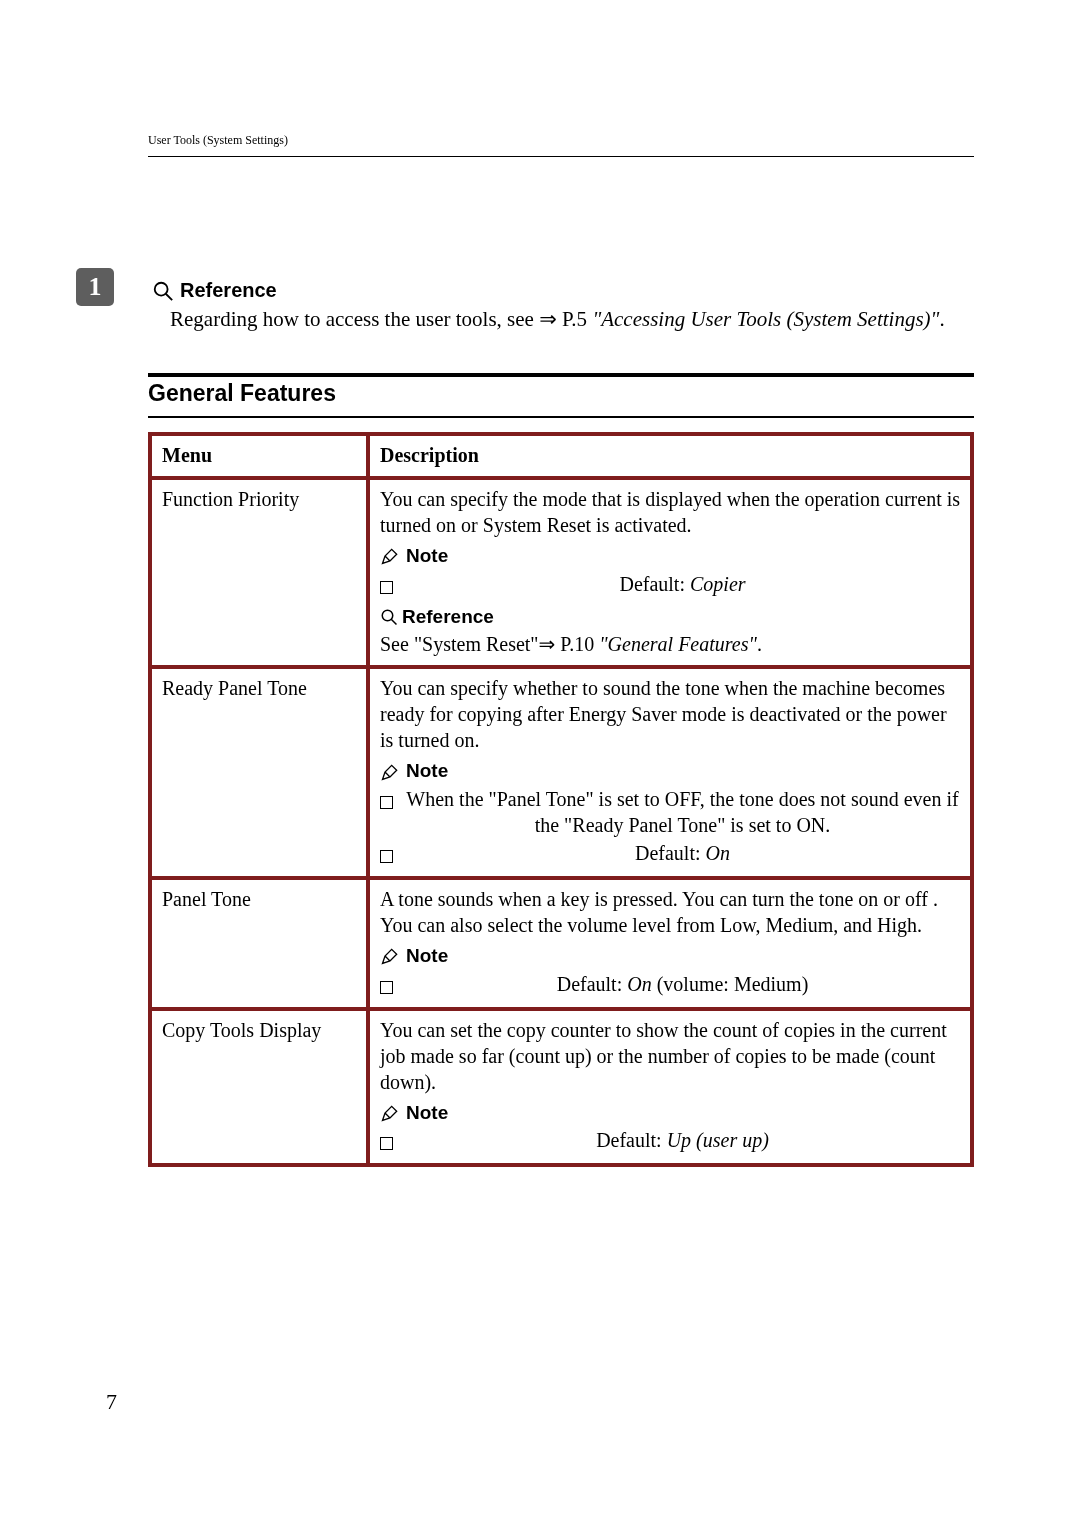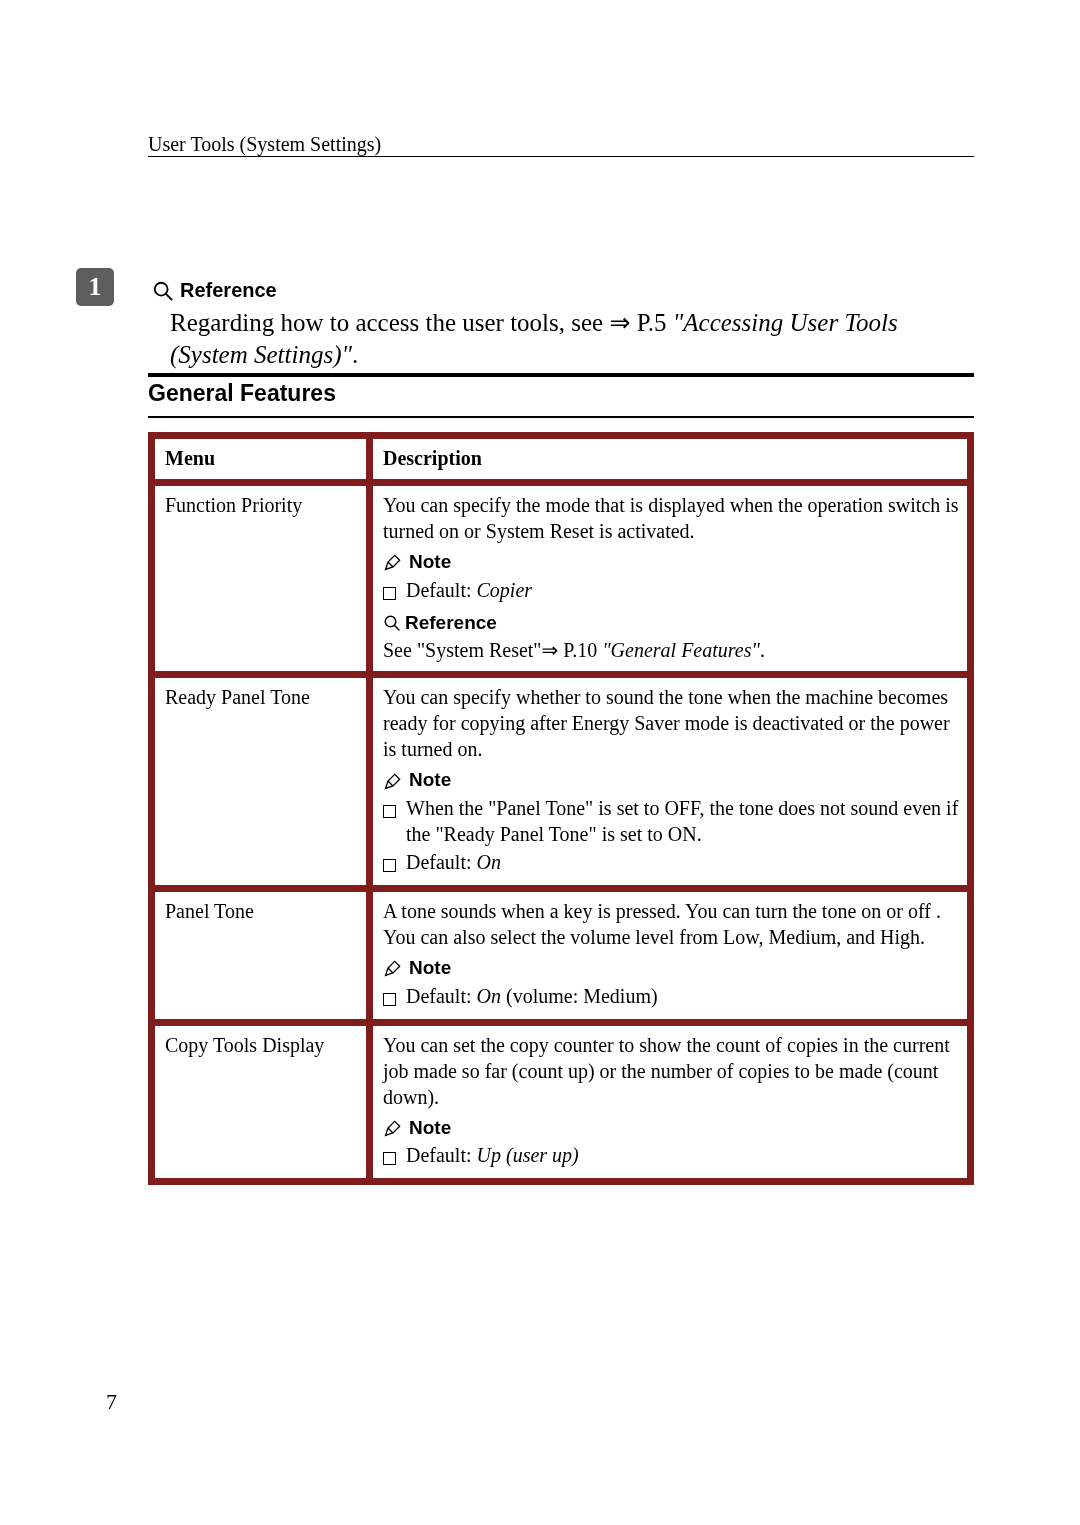--- a/index.html
+++ b/index.html
@@ -18,21 +18,21 @@
   .page {
     position: relative;
     width: 100%;
     height: 100%;
   }
   .header-line {
     position: absolute;
     top: 133px;
     left: 148px;
     right: 118px;
-    font-size: 20px;
+    font-size: 12px;
     font-family: "Palatino Linotype", Georgia, serif;
   }
   .header-rule {
     position: absolute;
     top: 156px;
     left: 148px;
     right: 106px;
     border-top: 1px solid #000;
   }
   .main-title {
@@ -76,21 +76,21 @@
     font-weight: bold;
     font-size: 20px;
     margin-bottom: 4px;
   }
   .mag-icon {
     width: 22px;
     height: 22px;
     flex-shrink: 0;
   }
   .reference-text {
-    font-size: 25px;
+    font-size: 21px;
     line-height: 1.28;
     margin-left: 18px;
   }
   .reference-text .arrow {
     font-family: Arial, sans-serif;
   }
   .italic { font-style: italic; }
   .section-rule-top {
     position: absolute;
     top: 373px;
@@ -116,21 +116,21 @@
   .settings-table {
     position: absolute;
     top: 432px;
     left: 148px;
     right: 106px;
     border-collapse: collapse;
     font-size: 20px;
     line-height: 1.3;
   }
   .settings-table th, .settings-table td {
-    border: 7px solid #7f1d1d;
+    border: 4px solid #7f1d1d;
     padding: 6px 8px 8px 10px;
     vertical-align: top;
     text-align: left;
   }
   .settings-table th {
     font-weight: bold;
   }
   .settings-table th.col-menu { width: 218px; }
   .desc-para { margin-bottom: 6px; }
   .note-heading {
@@ -146,20 +146,21 @@
   .pencil-icon {
     width: 20px;
     height: 20px;
     flex-shrink: 0;
   }
   .bullet-line {
     display: flex;
     align-items: baseline;
     gap: 10px;
     margin-bottom: 2px;
+    text-align: center;
   }
   .bullet-box {
     width: 13px;
     height: 13px;
     border: 1.5px solid #000;
     flex-shrink: 0;
     position: relative;
     top: 3px;
   }
   .bullet-text { flex: 1; }
@@ -219,21 +220,21 @@
     <thead>
       <tr>
         <th class="col-menu">Menu</th>
         <th>Description</th>
       </tr>
     </thead>
     <tbody>
       <tr>
         <td>Function Priority</td>
         <td>
-          <p class="desc-para">You can specify the mode that is displayed when the operation switch is turned on or System Reset is activated.</p>
+          <p class="desc-para">You can specify the mode that is displayed when the operation current is turned on or System Reset is activated.</p>
           <div class="note-heading">
             <svg class="pencil-icon" viewBox="0 0 24 24">
               <path d="M3 21 L6 12 L14 4 L20 10 L12 18 L3 21 Z M6 12 L12 18" fill="none" stroke="#000" stroke-width="1.6"></path>
             </svg>
             <span>Note</span>
           </div>
           <div class="bullet-line">
             <span class="bullet-box"></span>
             <span class="bullet-text">
               <span>Default: </span><span class="italic">Copier</span>

